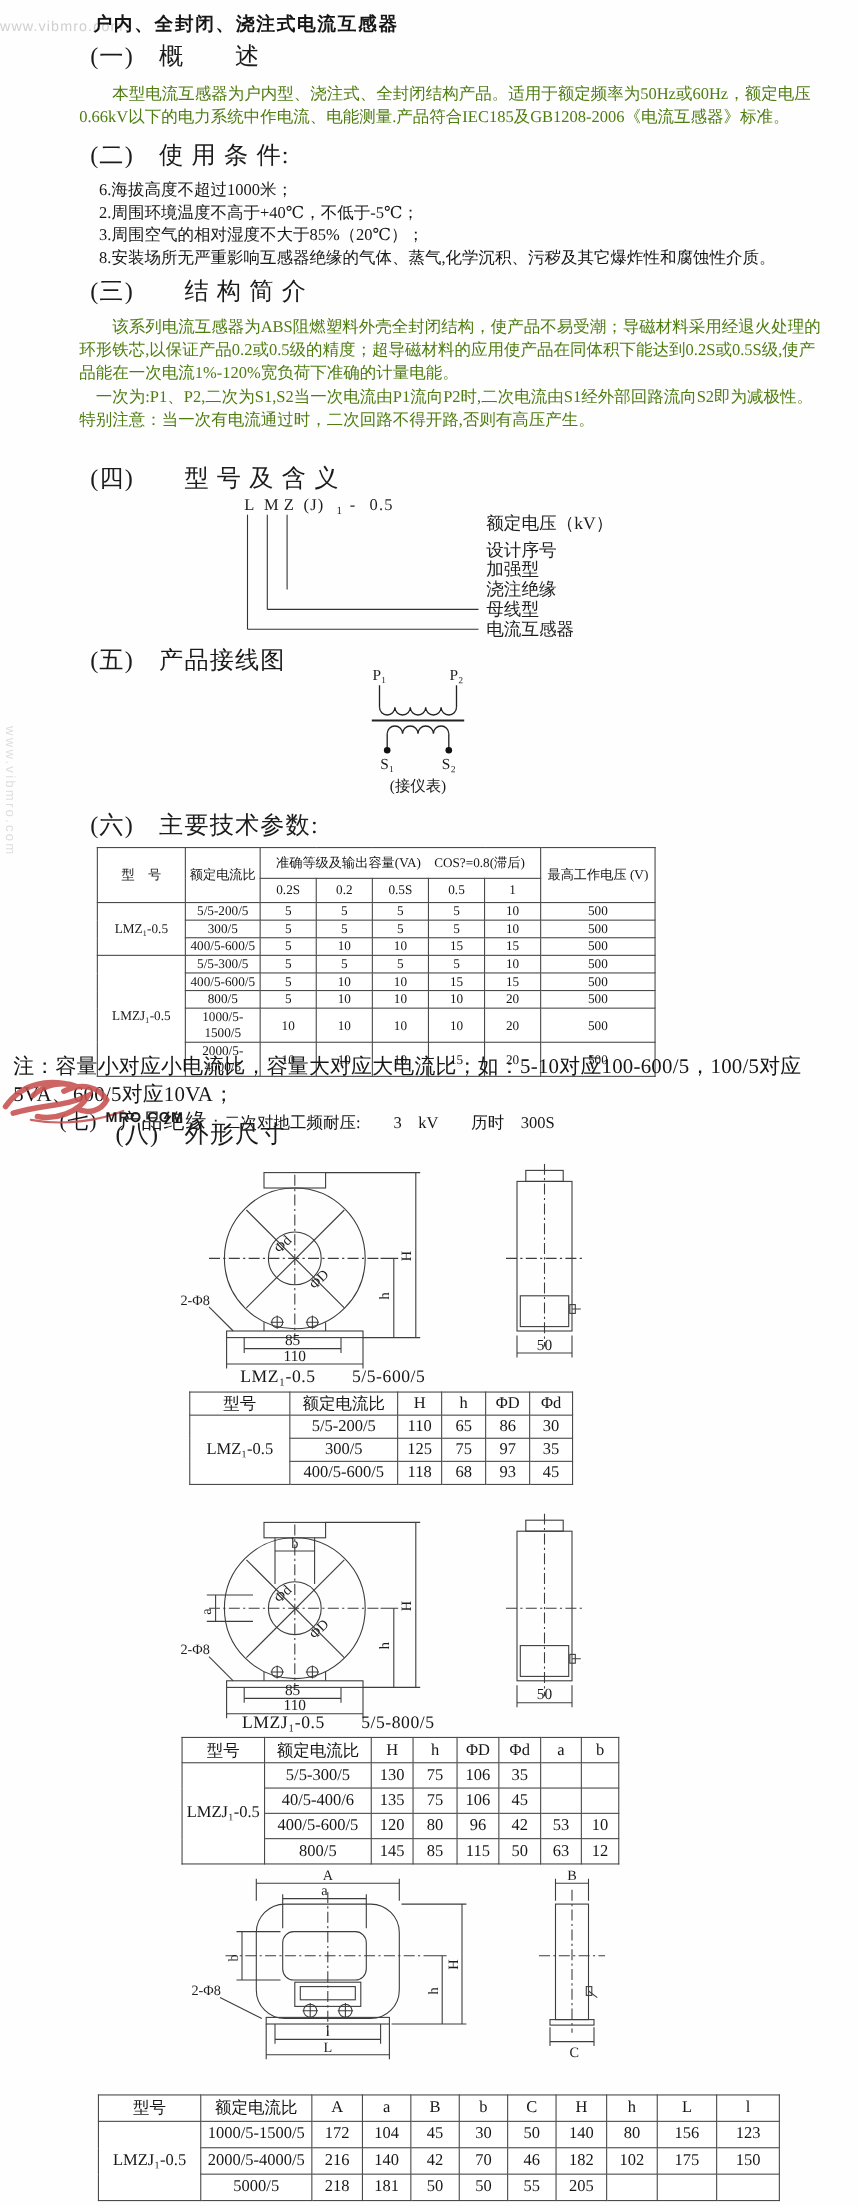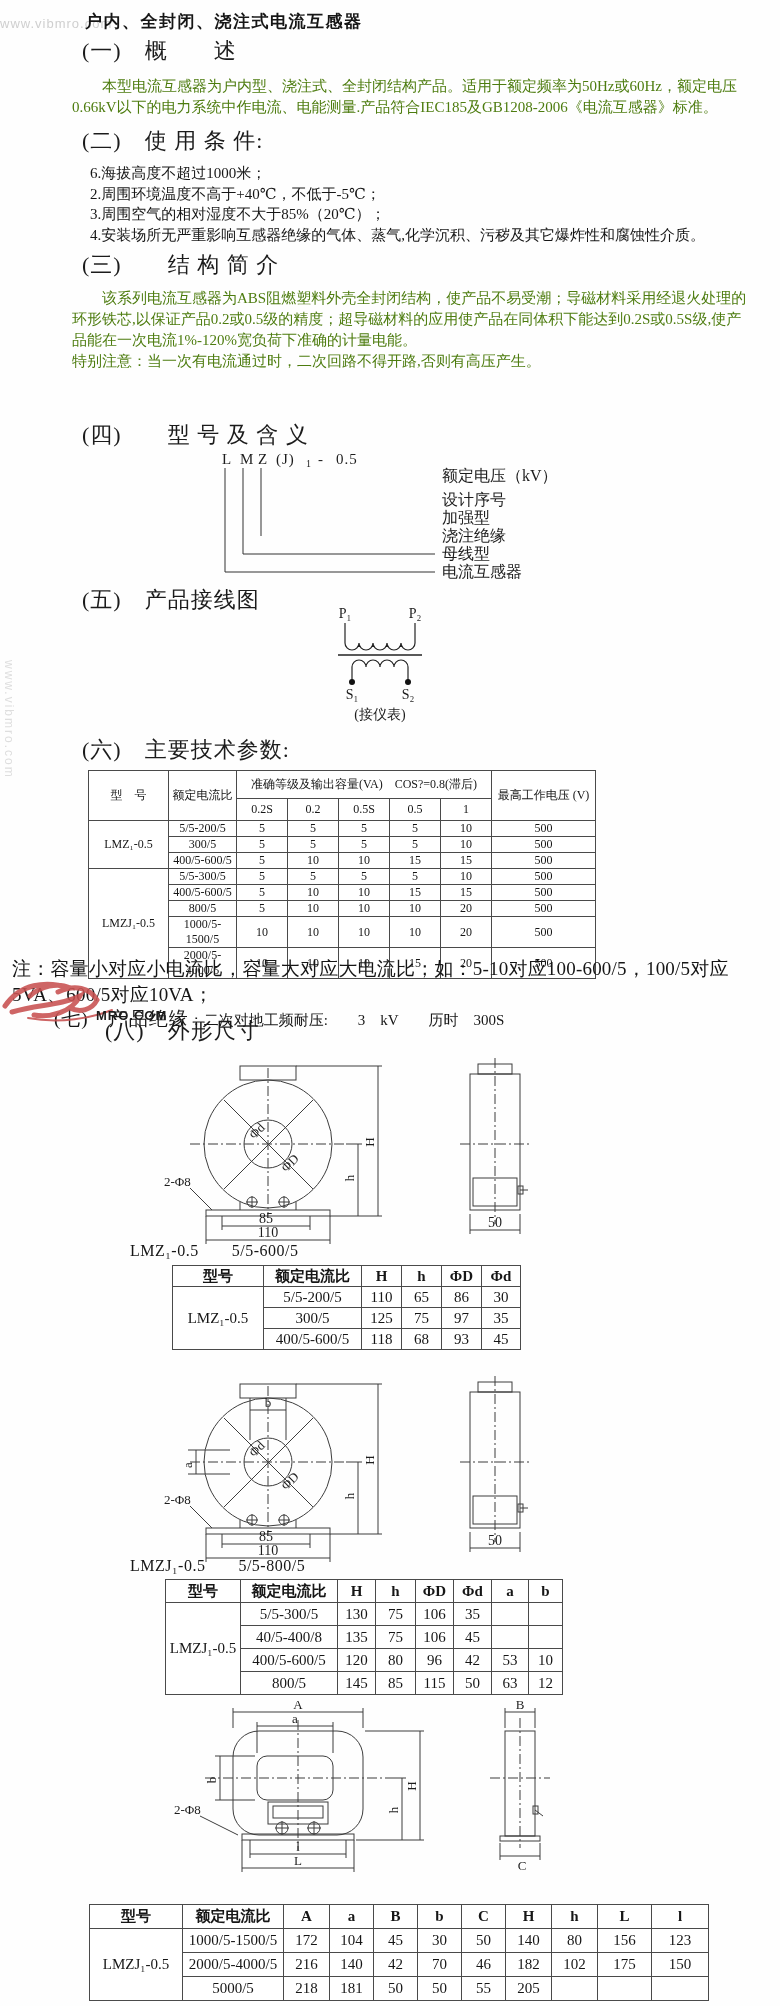--- a/index.html
+++ b/index.html
@@ -12,29 +12,29 @@
            writing-mode:vertical-rl;letter-spacing:2px}
   .doc-title{left:85px;top:10px;font-size:17px;font-weight:bold;letter-spacing:1.5px}
   .sec-h{font-size:22px;letter-spacing:1px;white-space:pre;color:#1b1b1b}
   .body-col{font-size:15px;line-height:21px;color:#4d7c0f}
   .ind2{text-indent:2em}
   .ind1{text-indent:1em}
   .list-col{font-size:15px;line-height:20.5px}
   .note-line{font-size:19px;letter-spacing:.2px}
   .ins-head{font-size:19px;letter-spacing:1px}
   .ins-body{font-size:15px}
-  .caption{font-size:16px;letter-spacing:.5px;white-space:pre}
+  .caption{font-size:16px;text-align:center;letter-spacing:.5px;white-space:pre}
   table{border-collapse:collapse;table-layout:fixed;background:#fff}
   th,td{border:1px solid #4a4a4a;text-align:center;vertical-align:middle;overflow:hidden;padding:0}
   .tech-table{font-size:12px}
   .tech-table thead tr.r1 th{height:28px;font-weight:normal}
   .tech-table thead tr.r2 th{height:22px;font-weight:normal}
   .tech-table tbody tr{height:16px}
   .tech-table td{font-size:12px}
-  .dim-table th{font-weight:bold}
+  .dim-table th{font-weight:normal}
   .t1 tr{height:21px}.t1{font-size:15px}
   .t2 tr{height:23px}.t2{font-size:15px}
   .t3 tr{height:24px}.t3{font-size:15px}
   svg text{font-family:"Liberation Serif","DejaVu Serif",serif;fill:#1d1d1d}
   .dimnum{font-size:14px}
   .dimlet{font-size:13px}
   .codelet{font-size:15px;letter-spacing:1px}
   .mlabel{font-size:16px}
   .wlabel{font-size:14px}
   .wnote{font-size:14px}
@@ -53,26 +53,27 @@
   <div class="abs sec-h" style="left:82px;top:36px">(一)　概　　述</div>
   <div class="abs body-col" style="left:72px;top:76px;width:692px">
     <p class="ind2">本型电流互感器为户内型、浇注式、全封闭结构产品。适用于额定频率为50Hz或60Hz，额定电压0.66kV以下的电力系统中作电流、电能测量.产品符合IEC185及GB1208-2006《电流互感器》标准。</p>
   </div>
 
   <div class="abs sec-h" style="left:82px;top:126px">(二)　使 用 条 件:</div>
   <div class="abs list-col" style="left:90px;top:163px;width:680px">
     <div>6.海拔高度不超过1000米；</div>
     <div>2.周围环境温度不高于+40℃，不低于-5℃；</div>
     <div>3.周围空气的相对湿度不大于85%（20℃）；</div>
-    <div>4.安装场所无严重影响互感器绝缘的气体、蒸气,化学沉积、污秽及其它爆炸性和腐蚀性介质。</div>
+    <div>8.安装场所无严重影响互感器绝缘的气体、蒸气,化学沉积、污秽及其它爆炸性和腐蚀性介质。</div>
   </div>
 
   <div class="abs sec-h" style="left:82px;top:250px">(三)　　结 构 简 介</div>
   <div class="abs body-col" style="left:72px;top:288px;width:684px">
     <p class="ind2">该系列电流互感器为ABS阻燃塑料外壳全封闭结构，使产品不易受潮；导磁材料采用经退火处理的环形铁芯,以保证产品0.2或0.5级的精度；超导磁材料的应用使产品在同体积下能达到0.2S或0.5S级,使产品能在一次电流1%-120%宽负荷下准确的计量电能。</p>
+    <p class="ind1">一次为:P1、P2,二次为S1,S2当一次电流由P1流向P2时,二次电流由S1经外部回路流向S2即为减极性。</p>
     <p>特别注意：当一次有电流通过时，二次回路不得开路,否则有高压产生。</p>
   </div>
 
   <div class="abs sec-h" style="left:82px;top:420px">(四)　　型 号 及 含 义</div>
   <svg class="abs" style="left:140px;top:450px" width="500" height="138" viewBox="0 0 500 138">
     <g>
       <text class="codelet" x="82" y="14">L</text>
       <text class="codelet" x="100" y="14">M</text>
       <text class="codelet" x="118" y="14">Z</text>
       <text class="codelet" x="136" y="14">(J)</text>
@@ -434,21 +435,21 @@
           <td rowspan="4">LMZJ₁-0.5</td>
           <td>5/5-300/5</td>
           <td>130</td>
           <td>75</td>
           <td>106</td>
           <td>35</td>
           <td></td>
           <td></td>
         </tr>
         <tr>
-          <td>40/5-400/8</td>
+          <td>40/5-400/6</td>
           <td>135</td>
           <td>75</td>
           <td>106</td>
           <td>45</td>
           <td></td>
           <td></td>
         </tr>
         <tr>
           <td>400/5-600/5</td>
           <td>120</td>

